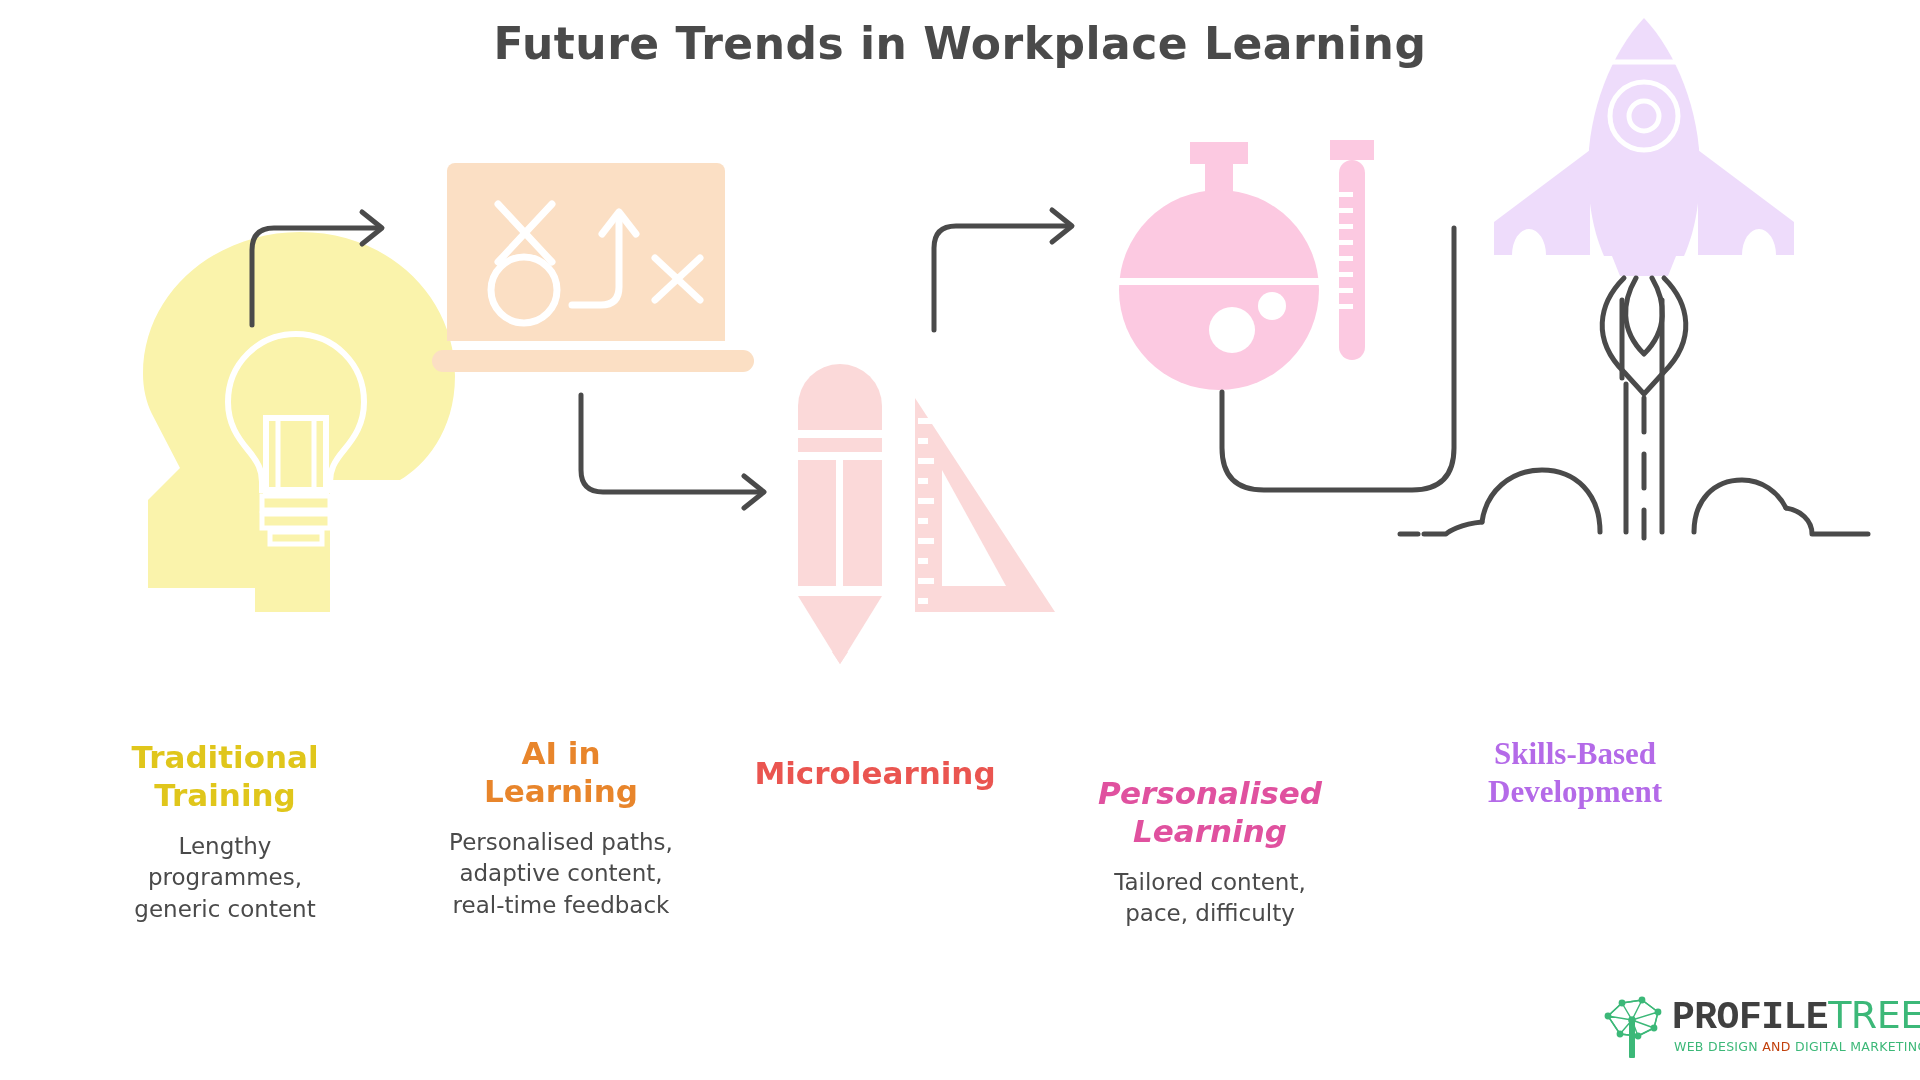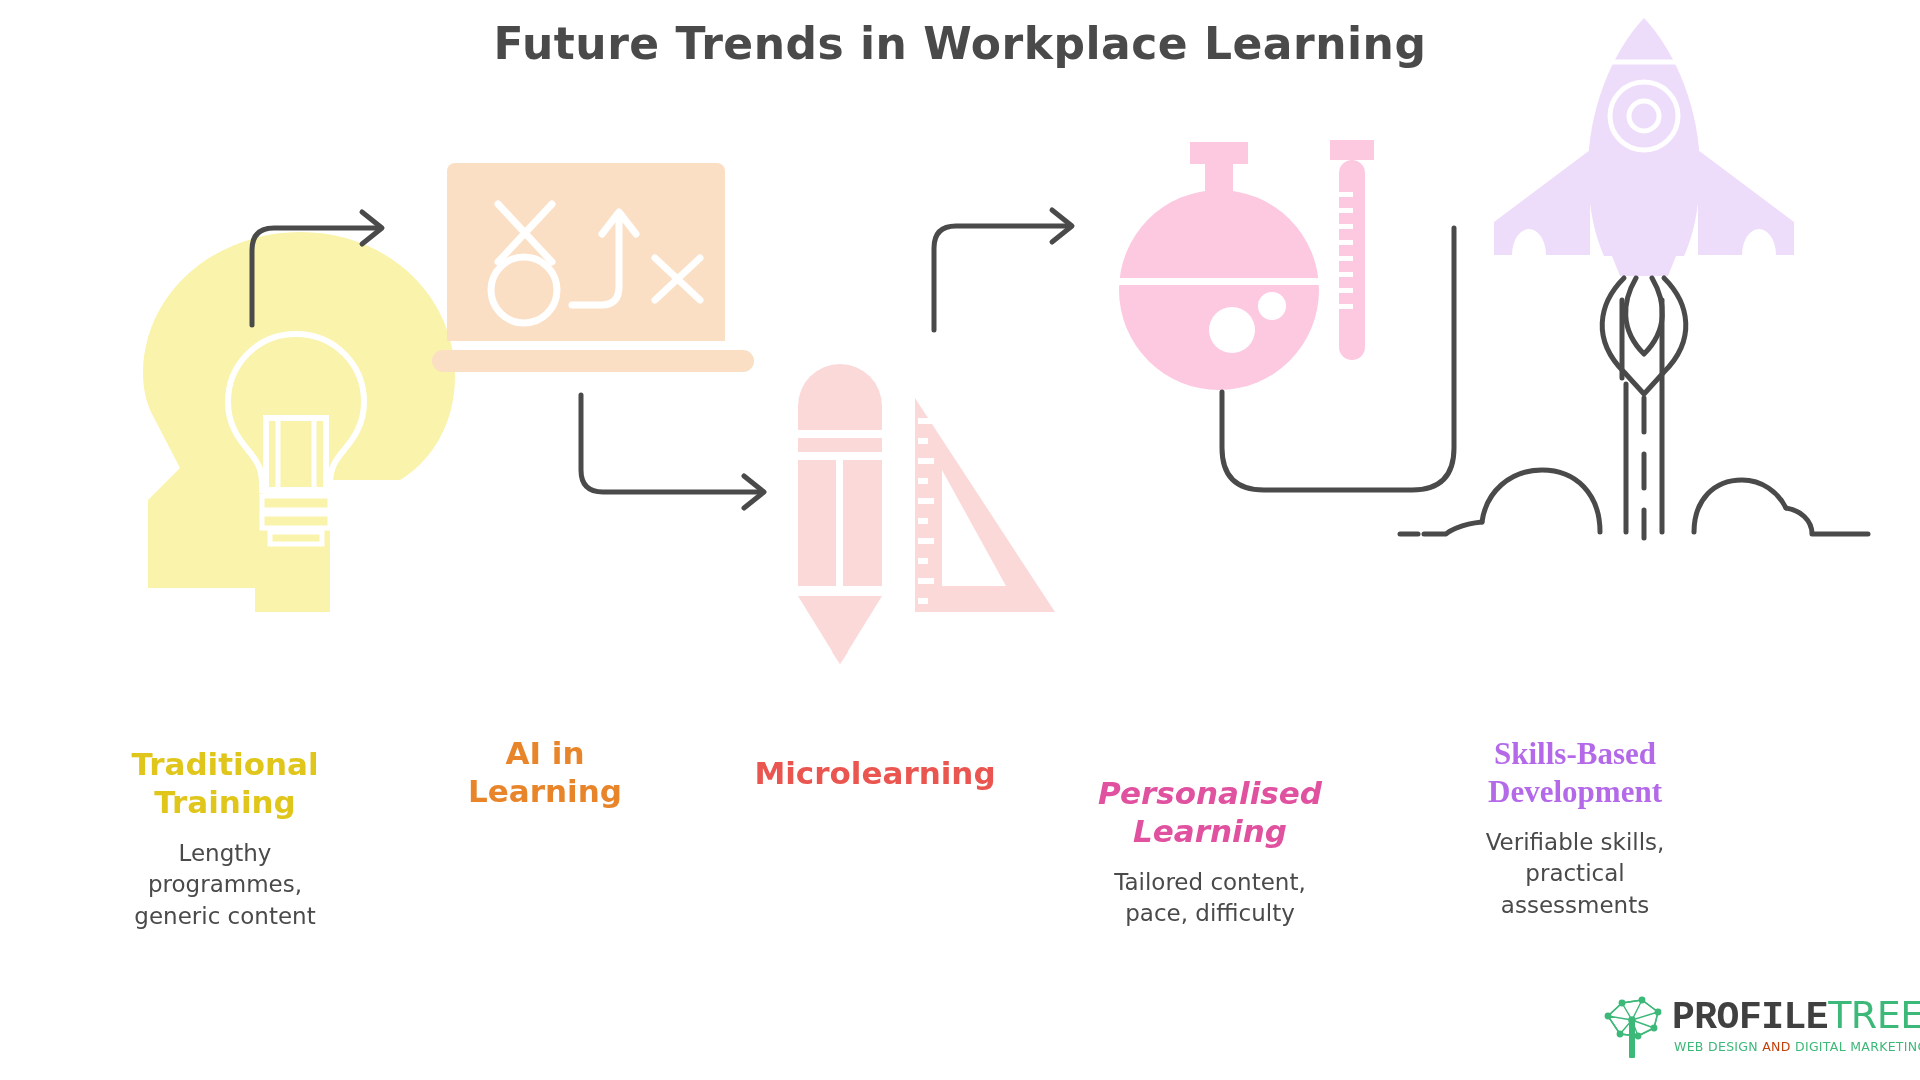--- a/index.html
+++ b/index.html
@@ -262,50 +262,50 @@
     <path d="M1786 508 C1800 510 1812 520 1812 534 L1868 534"></path>
 
     <path d="M1600 532 C1600 494 1576 470 1542 470 C1510 470 1486 492 1482 522"></path>
     <path d="M1482 522 C1460 524 1448 532 1446 534 L1424 534"></path>
     <path d="M1400 534 L1418 534" stroke-dasharray="18 14"></path>
   </g>
 </svg>
 
 <div id="captions">
 
-  <div class="col" style="left:55px; top:11px; width:340px;">
+  <div class="col" style="left:55px; top:4px; width:340px;">
     <div class="col-head" style="color:#e0c61b; white-space:pre-line;">Traditional
 Training</div>
     <div class="col-body">Lengthy
 programmes,
 generic content</div>
   </div>
 
-  <div class="col" style="left:375px; top:0px; width:340px;">
+  <div class="col" style="left:391px; top:0px; width:340px;">
     <div class="col-head" style="color:#e8852b; white-space:pre-line;">AI in
 Learning</div>
+    <div class="col-body">Personalised paths,
+adaptive content,
+real-time feedback</div>
   </div>
 
   <div class="col" style="left:705px; top:20px; width:340px;">
     <div class="col-head" style="color:#ea5550; white-space:pre-line;">Microlearning</div>
   </div>
 
   <div class="col" style="left:1040px; top:40px; width:340px;">
     <div class="col-head" style="color:#e0519f; white-space:pre-line;font-style:italic;">Personalised
 Learning</div>
     <div class="col-body">Tailored content,
 pace, difficulty</div>
   </div>
 
   <div class="col" style="left:1405px; top:0px; width:340px;">
     <div class="col-head" style="color:#b46ae8; white-space:pre-line;font-family:Liberation Serif, serif;">Skills-Based
 Development</div>
-    <div class="col-body">Verifiable skills,
-practical
-assessments</div>
   </div>
 
 </div>
 
 <div id="logo">
   <svg style="position:absolute;left:0;top:2px;" width="72" height="66" viewBox="0 0 72 66" xmlns="http://www.w3.org/2000/svg">
     <g stroke="#3cb878" stroke-width="1.4" fill="none">
       <path d="M12 22 L26 9 L46 6 L62 18 L58 34 L42 42 L24 40 Z"></path>
       <path d="M12 22 L36 26 M26 9 L36 26 M46 6 L36 26 M62 18 L36 26
                M58 34 L36 26 M42 42 L36 26 M24 40 L36 26

